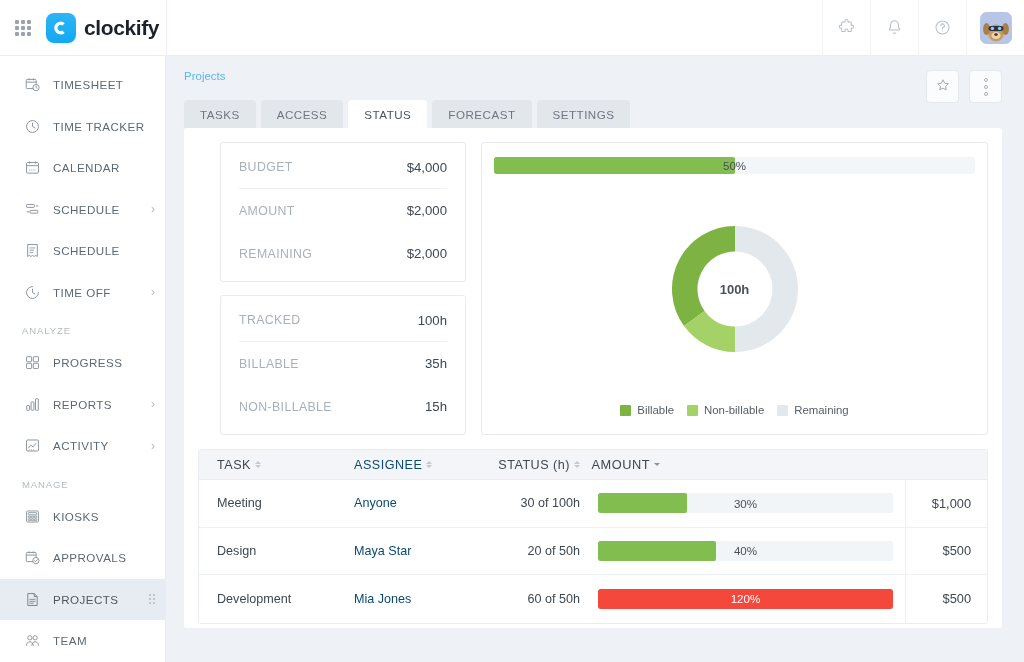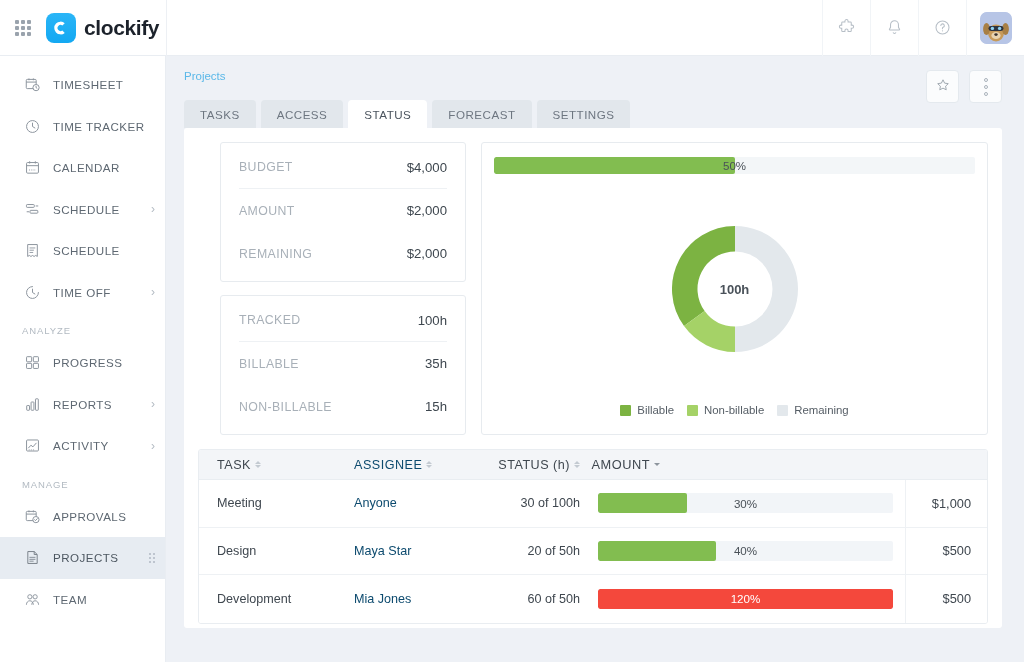--- a/index.html
+++ b/index.html
@@ -307,20 +307,35 @@
             <path d="M6.4 15.4l3.4-3.8 2.8 2.3 4.6-5.2" stroke-linecap="round"></path>
             <path d="M6.6 18.2h1.6M9.6 18.2h1.6M12.6 18.2h1.6" stroke-width="1.1"></path>
           </svg>
         </span>
         <span class="nav-label">ACTIVITY</span>
         <span class="nav-chevron">›</span>
       </div>
 
       <div class="nav-section">MANAGE</div>
 
+      <div class="nav-item">
+        <span class="nav-ico">
+          <svg width="17" height="17" viewBox="0 0 24 24" fill="none" stroke="#8d959e" stroke-width="1.3">
+            <rect x="3.6" y="4.2" width="16.8" height="15.6" rx="1.4"></rect>
+            <rect x="6" y="6.6" width="12" height="3" rx="0.6"></rect>
+            <rect x="6" y="11.4" width="3.3" height="2.6" rx="0.5"></rect>
+            <rect x="10.4" y="11.4" width="3.3" height="2.6" rx="0.5"></rect>
+            <rect x="14.8" y="11.4" width="3.3" height="2.6" rx="0.5"></rect>
+            <rect x="6" y="15.4" width="3.3" height="2.6" rx="0.5"></rect>
+            <rect x="10.4" y="15.4" width="3.3" height="2.6" rx="0.5"></rect>
+            <rect x="14.8" y="15.4" width="3.3" height="2.6" rx="0.5"></rect>
+          </svg>
+        </span>
+        <span class="nav-label">KIOSKS</span>
+      </div>
 
       <div class="nav-item">
         <span class="nav-ico">
           <svg width="17" height="17" viewBox="0 0 24 24" fill="none" stroke="#8d959e" stroke-width="1.4">
             <rect x="3.2" y="4.8" width="14" height="13" rx="1.4"></rect>
             <path d="M3.2 8.6h14M7 3.4v2.6M13.2 3.4v2.6"></path>
             <circle cx="16.8" cy="16.4" r="4.4" fill="#fff"></circle>
             <path d="M14.8 16.4l1.4 1.4 2.5-2.7" stroke-linecap="round"></path>
           </svg>
         </span>

